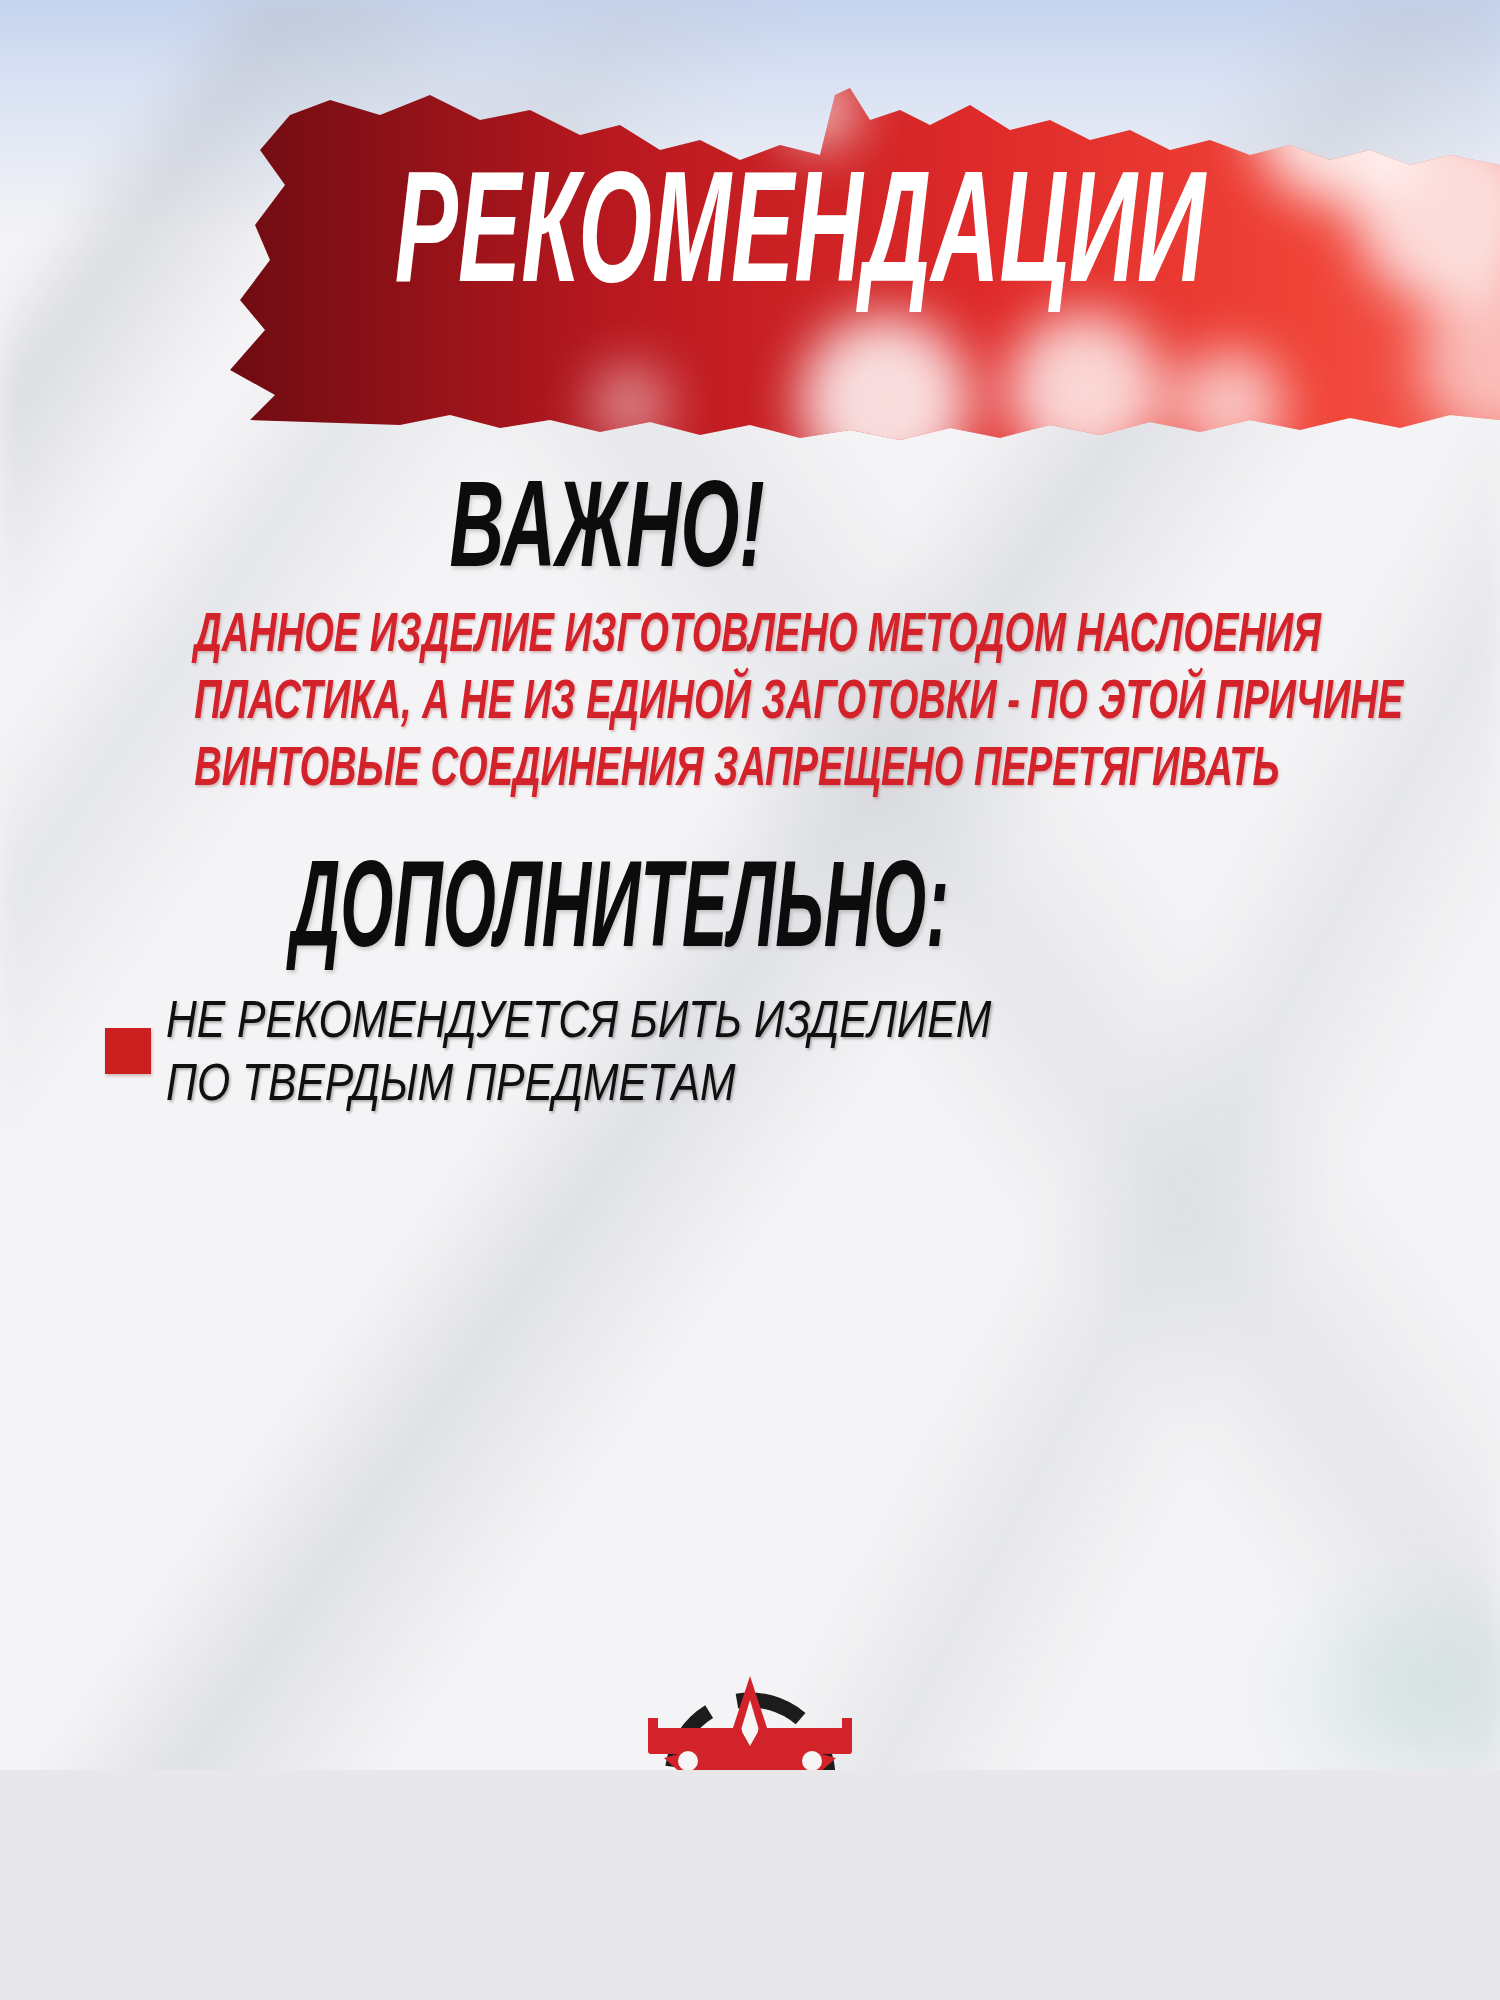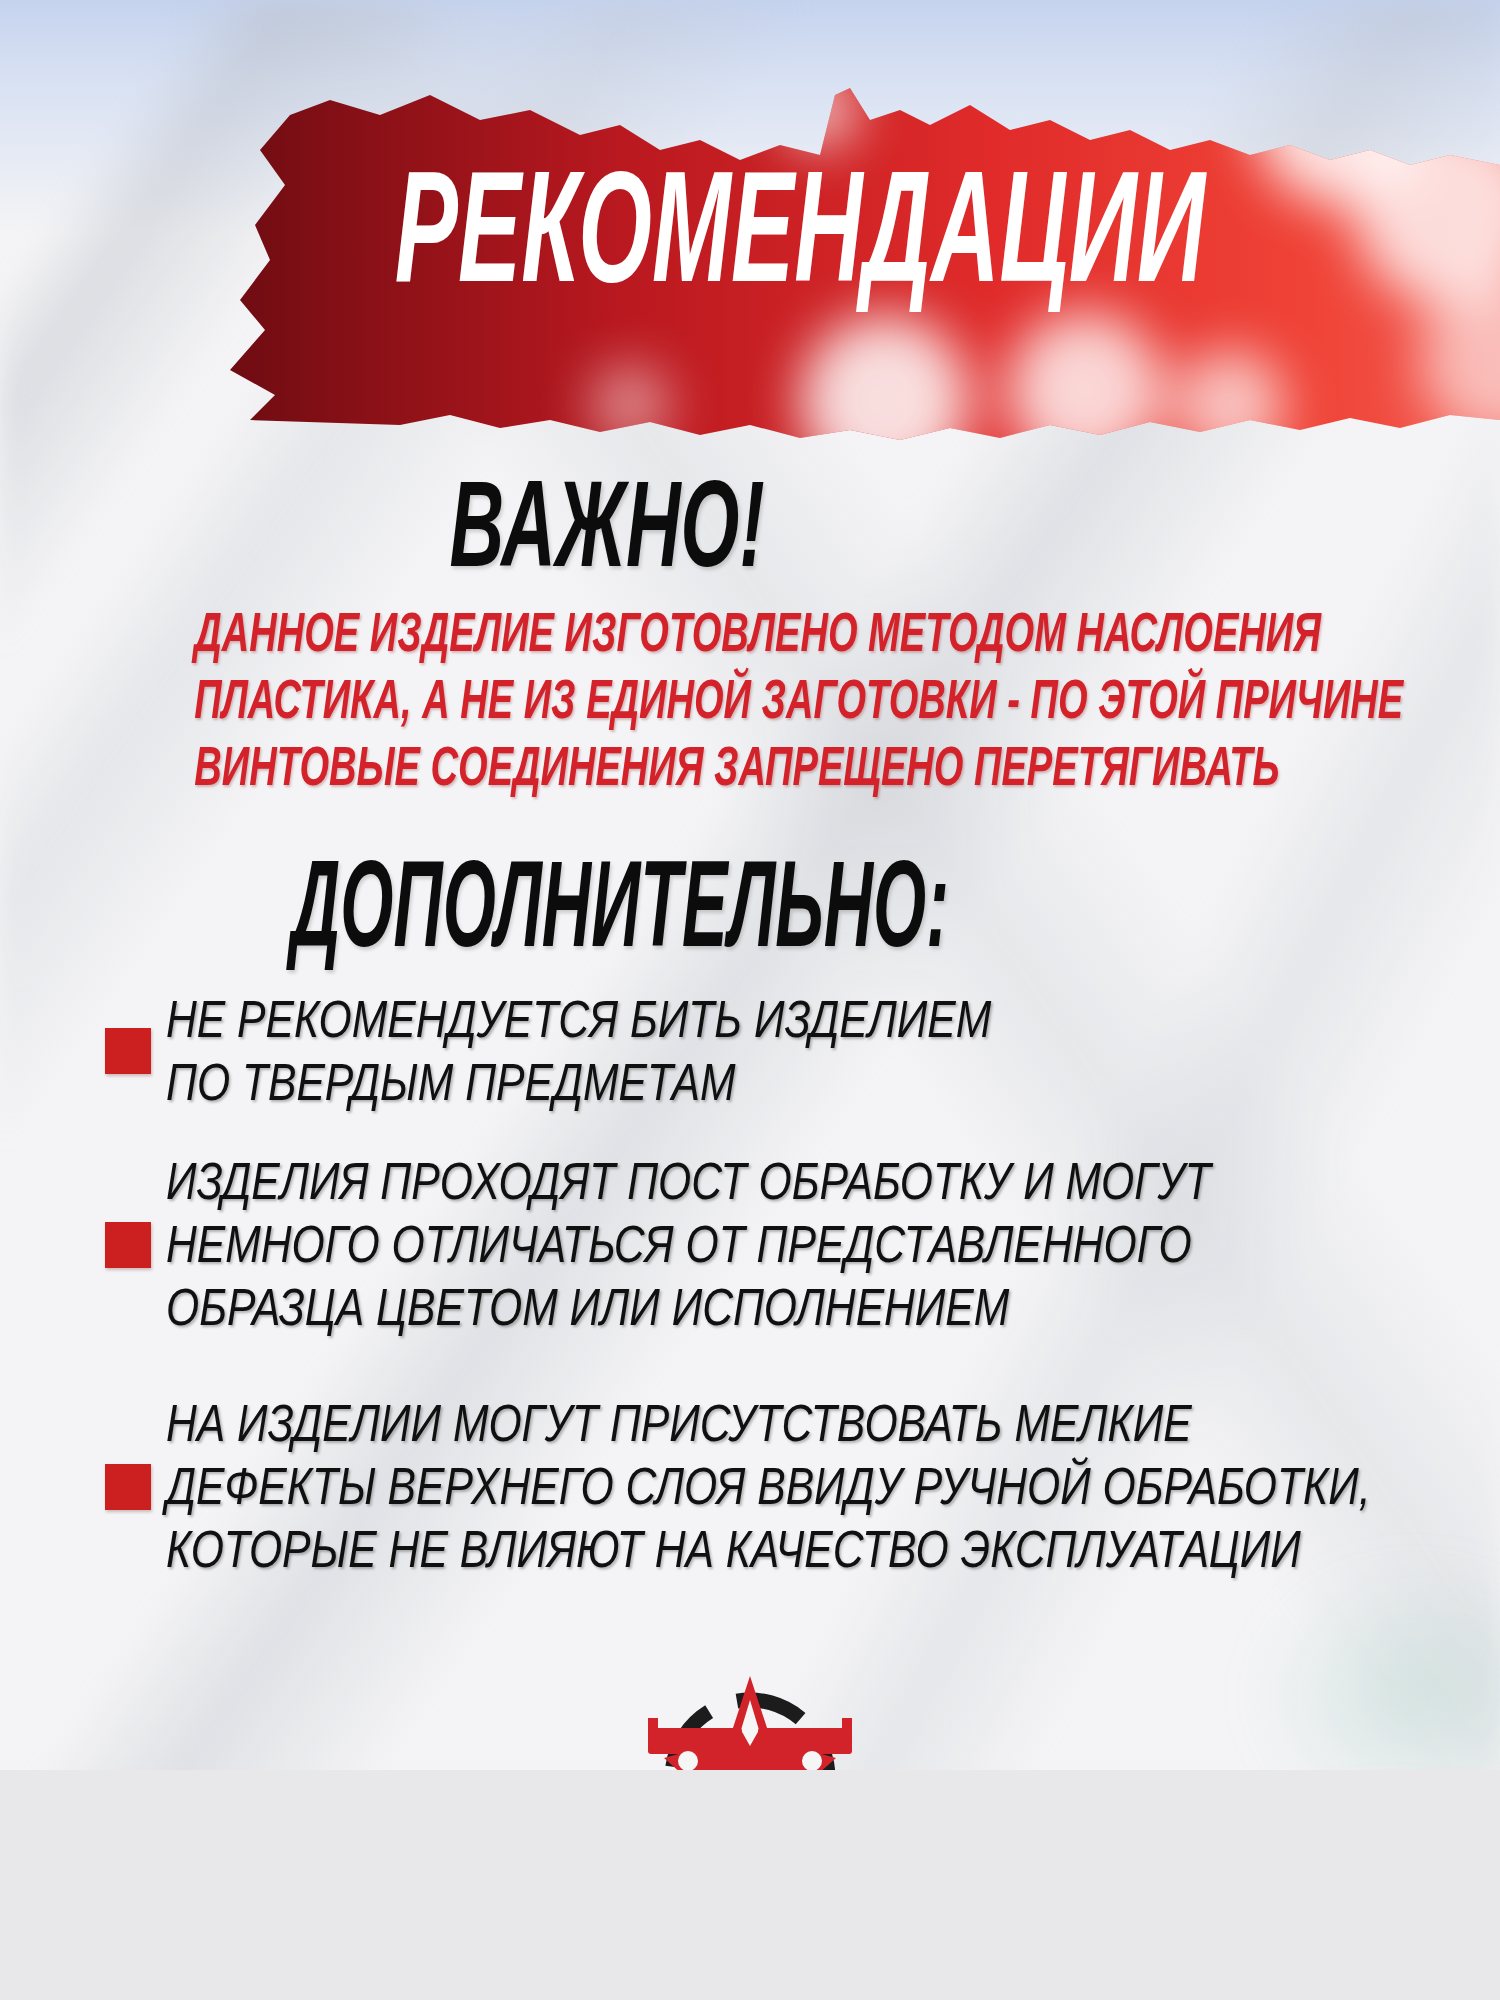--- a/index.html
+++ b/index.html
@@ -127,36 +127,20 @@
 
   <div class="abs h-additional">ДОПОЛНИТЕЛЬНО:</div>
 
   <div class="abs bullet b1">
     <div class="bullet-sq"></div>
     <div class="bullet-text">
       <div>НЕ РЕКОМЕНДУЕТСЯ БИТЬ ИЗДЕЛИЕМ</div>
       <div>ПО ТВЕРДЫМ ПРЕДМЕТАМ</div>
     </div>
   </div>
-  <div class="abs bullet b2">
-    <div class="bullet-sq"></div>
-    <div class="bullet-text">
-      <div>ИЗДЕЛИЯ ПРОХОДЯТ ПОСТ ОБРАБОТКУ И МОГУТ</div>
-      <div>НЕМНОГО ОТЛИЧАТЬСЯ ОТ ПРЕДСТАВЛЕННОГО</div>
-      <div>ОБРАЗЦА ЦВЕТОМ ИЛИ ИСПОЛНЕНИЕМ</div>
-    </div>
-  </div>
-  <div class="abs bullet b3">
-    <div class="bullet-sq"></div>
-    <div class="bullet-text">
-      <div>НА ИЗДЕЛИИ МОГУТ ПРИСУТСТВОВАТЬ МЕЛКИЕ</div>
-      <div>ДЕФЕКТЫ ВЕРХНЕГО СЛОЯ ВВИДУ РУЧНОЙ ОБРАБОТКИ,</div>
-      <div>КОТОРЫЕ НЕ ВЛИЯЮТ НА КАЧЕСТВО ЭКСПЛУАТАЦИИ</div>
-    </div>
-  </div>
 
   <svg class="abs logo-svg" viewBox="0 0 228 204">
 
     <circle cx="112" cy="112" r="78" fill="none" stroke="#1c1c1c" stroke-width="15" stroke-dasharray="68 30" transform="rotate(-28 112 112)"></circle>
 
     <path d="M112,10 L133,74 L198,92 L152,133 L165,196 L112,158 L59,196 L72,133 L26,92 L91,74 Z" fill="#d2232a"></path>
 
     <path d="M112,34 L121,64 L112,80 L103,64 Z" fill="#f6f6f7"></path>
     <path d="M84,134 L112,153 L140,134 L140,147 L112,168 L84,147 Z" fill="#f6f6f7"></path>
 

